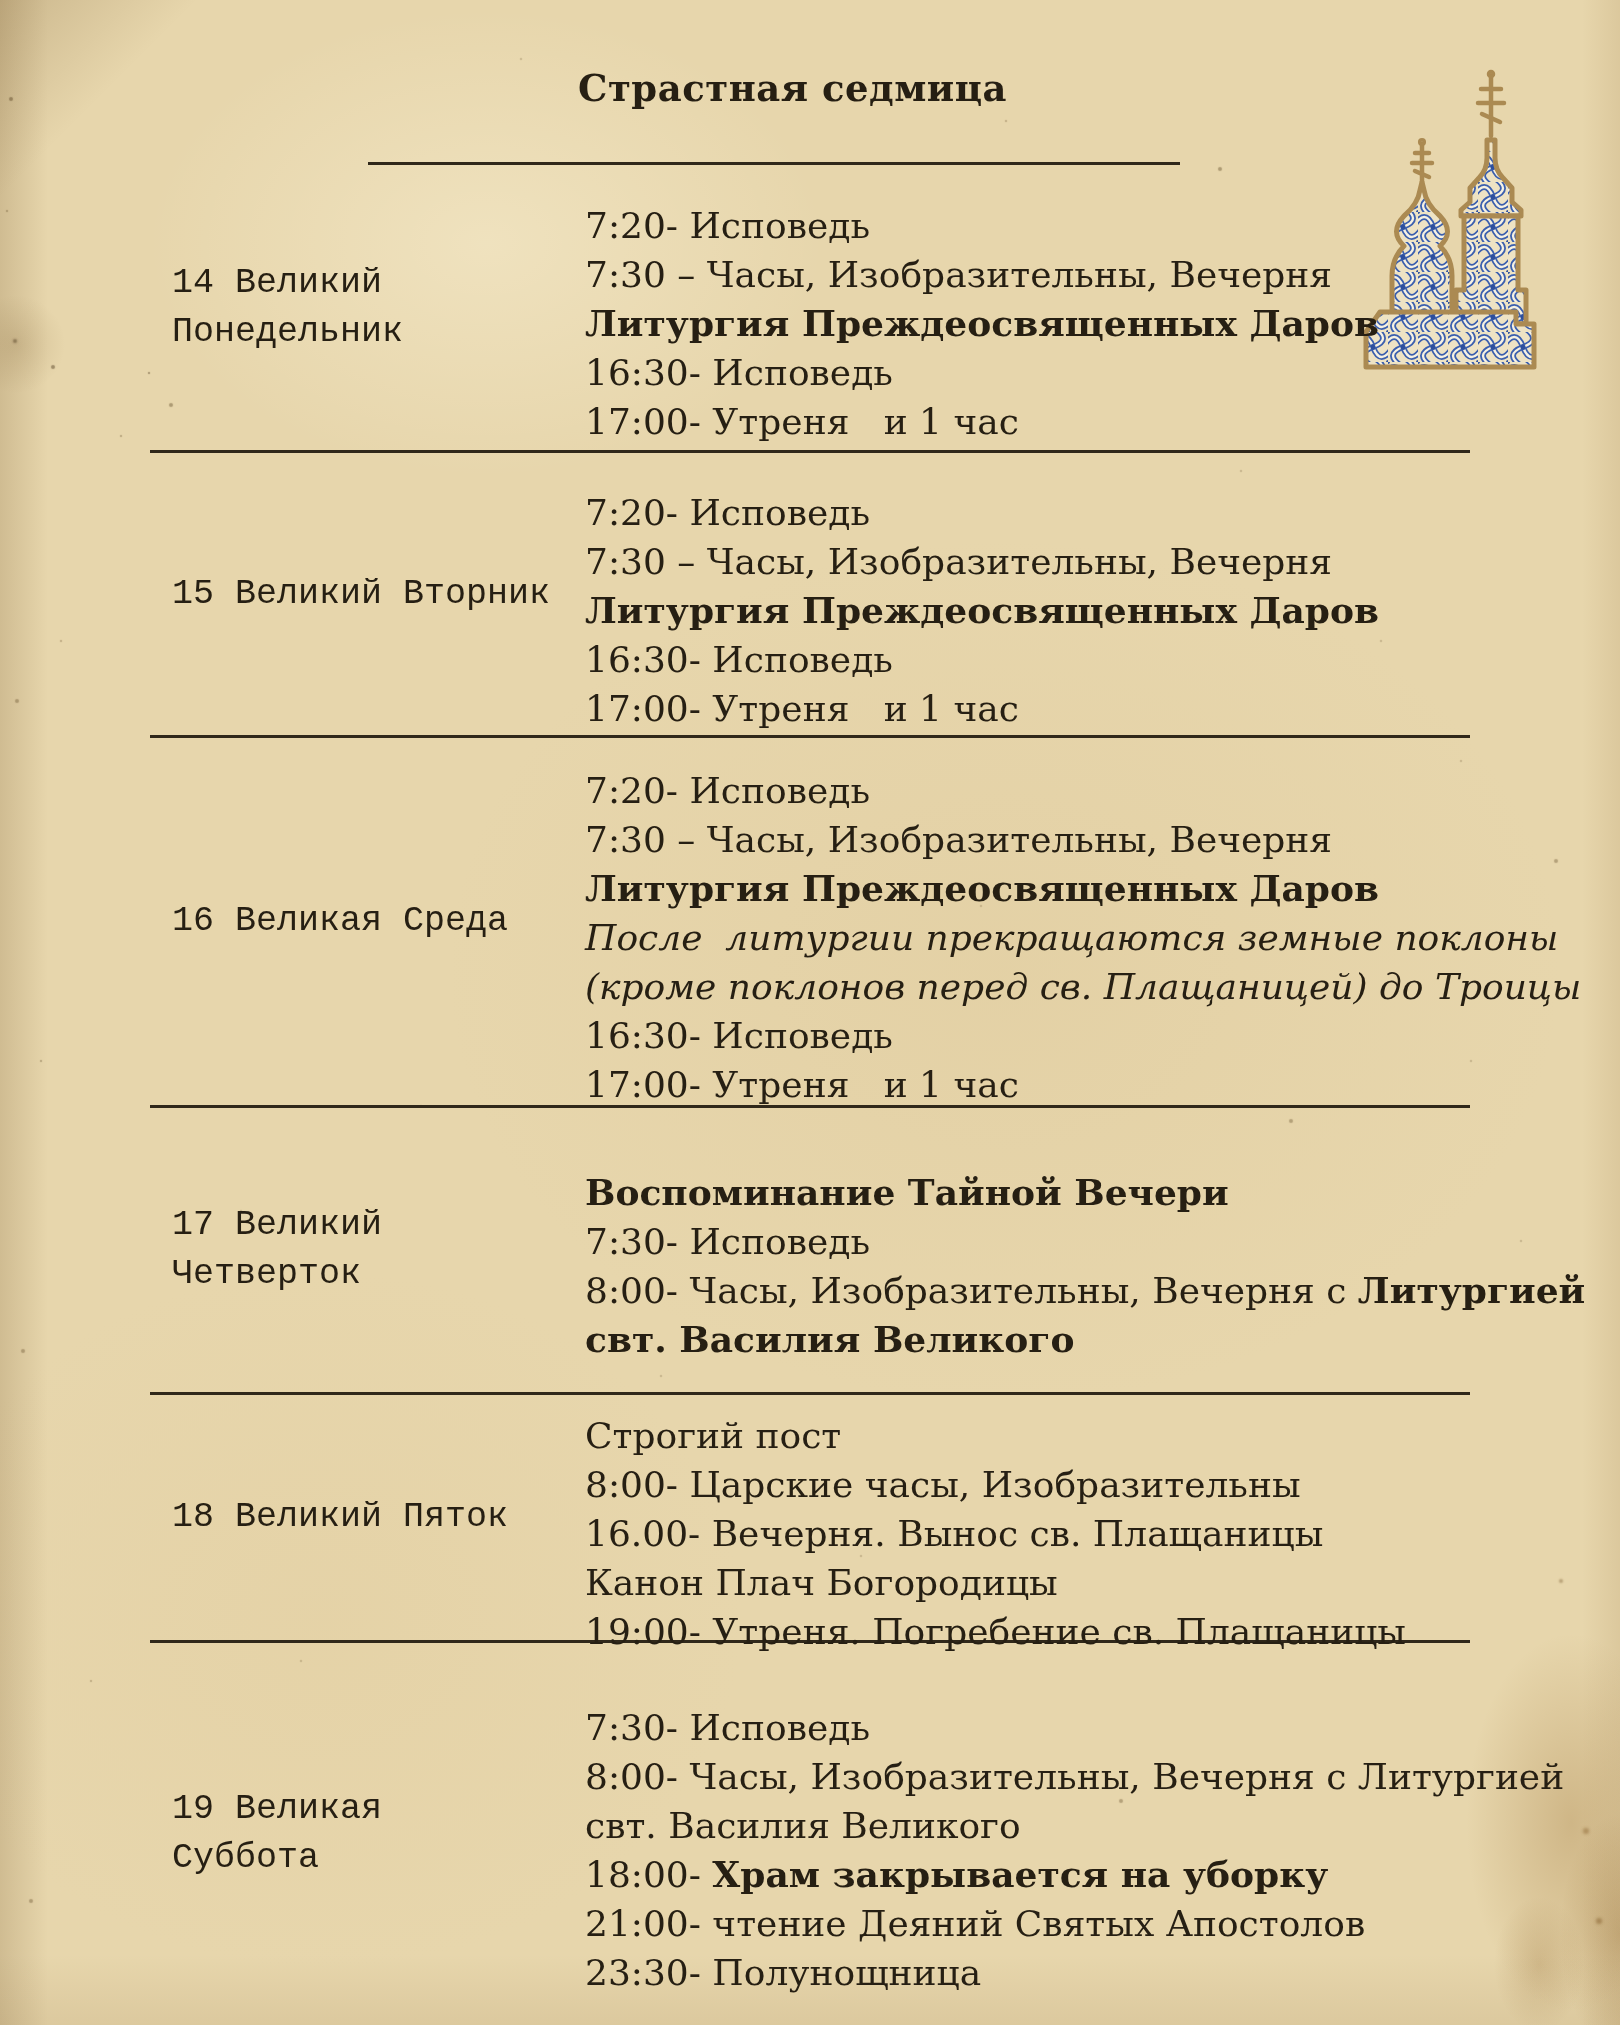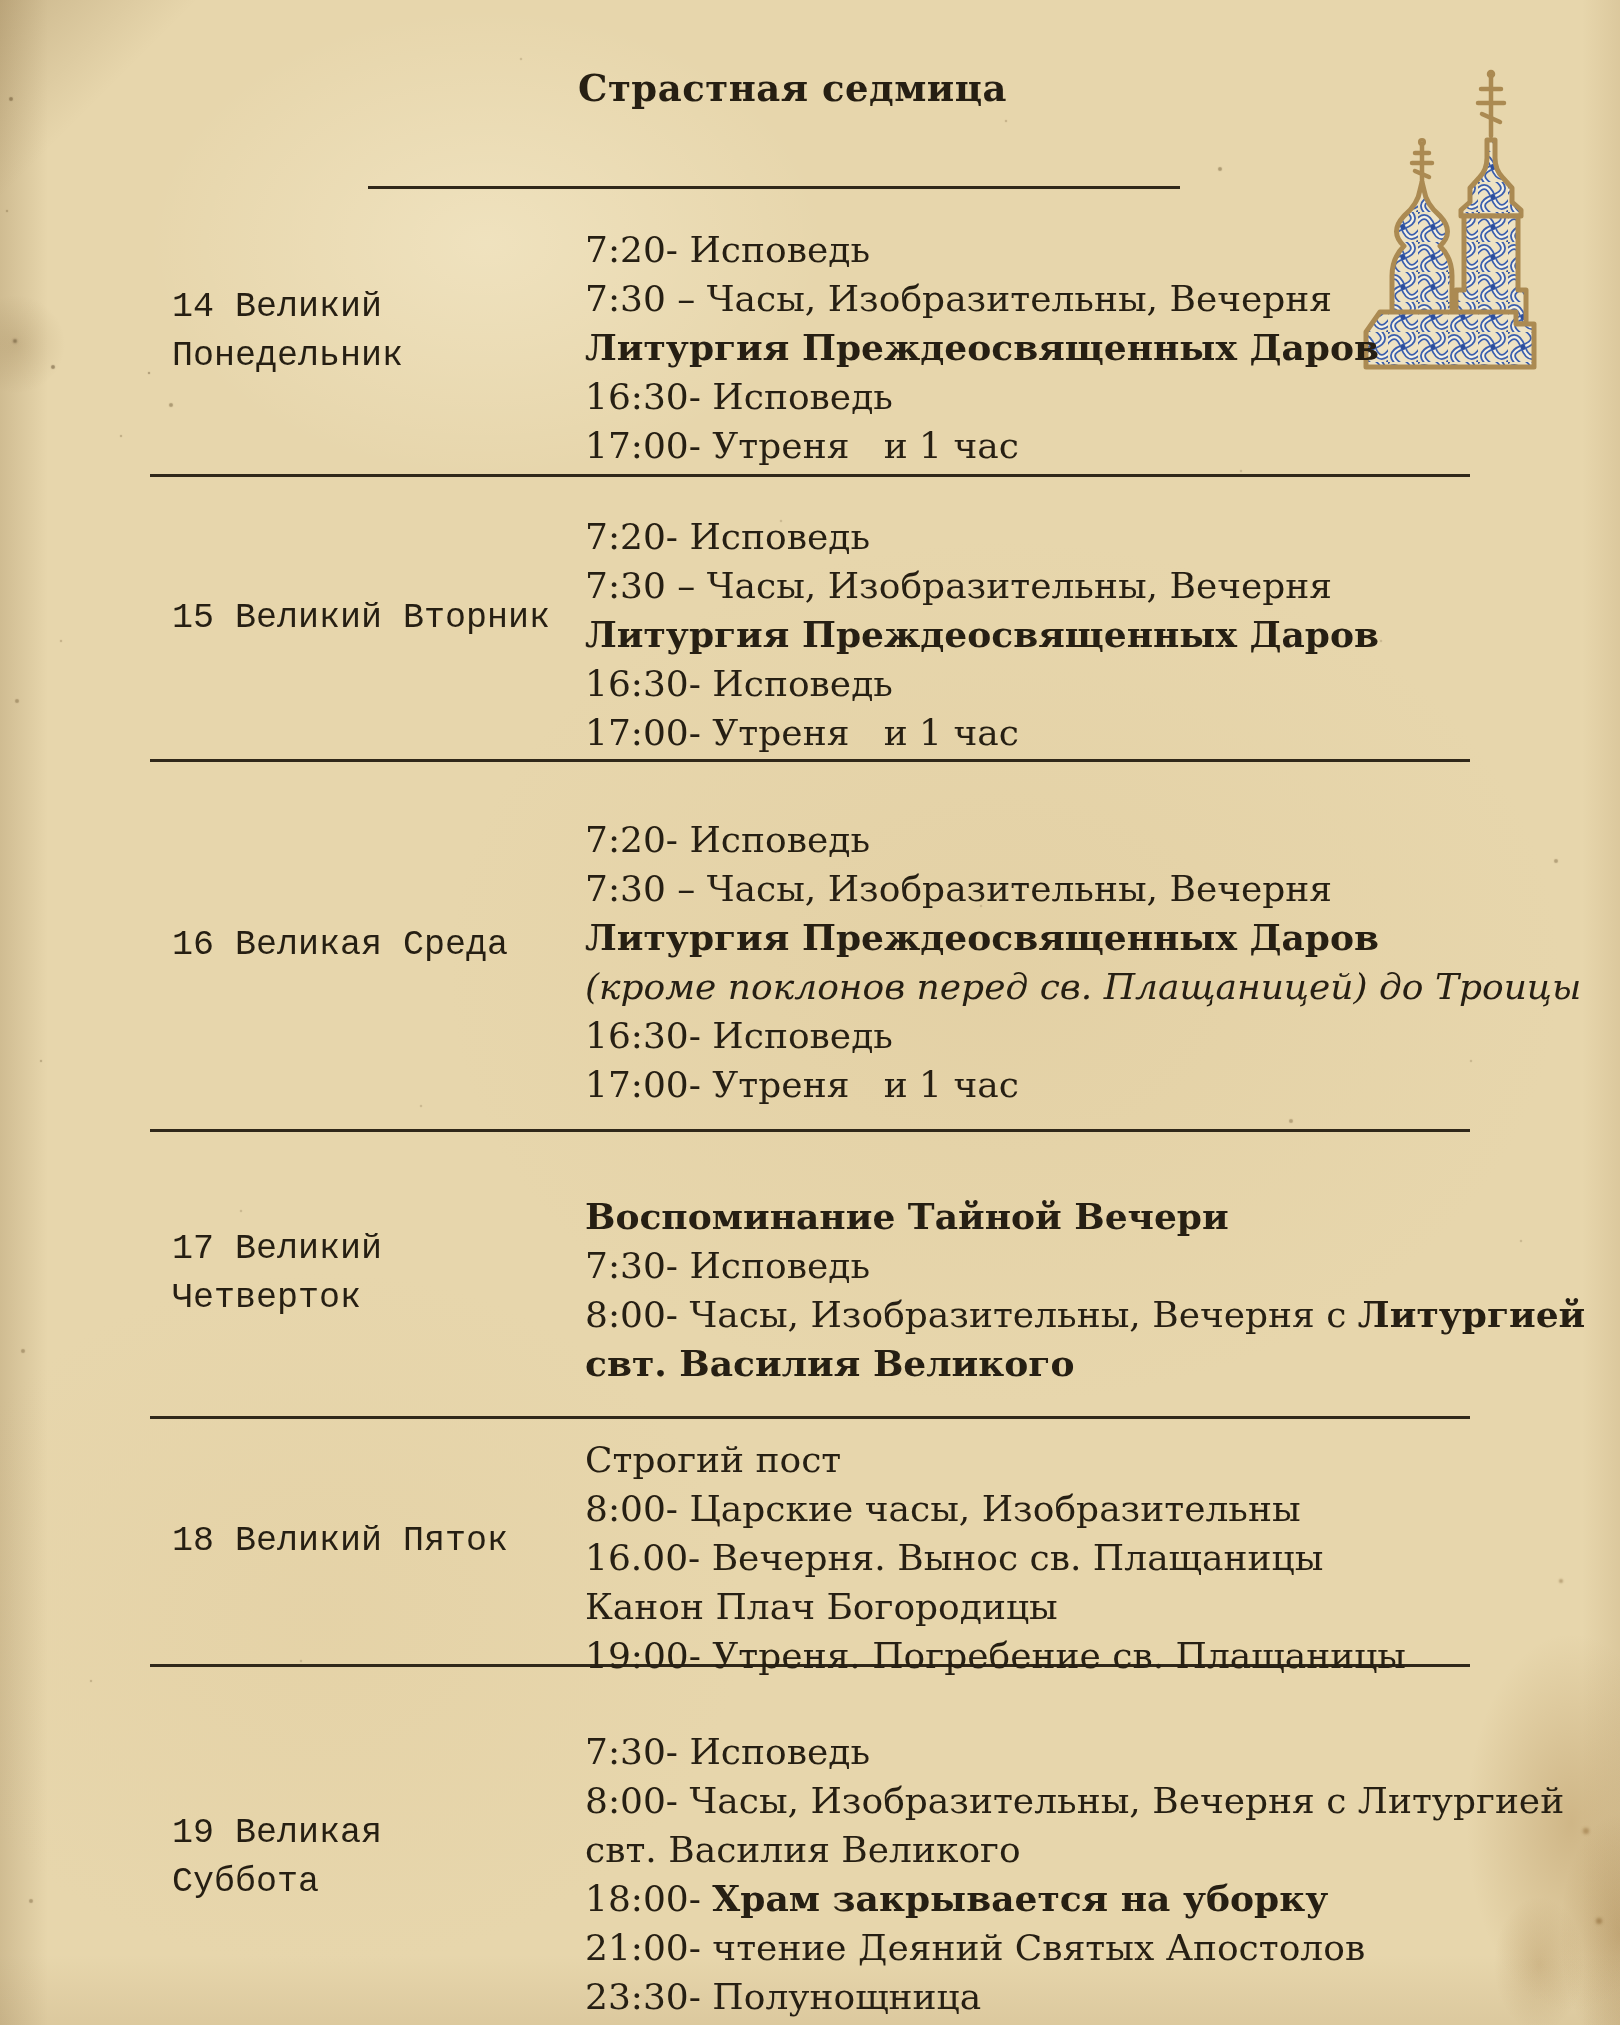--- a/index.html
+++ b/index.html
@@ -39,21 +39,21 @@
       420px 1105px 1px 0 rgba(85,62,30,.3), 980px 905px 1px 0 rgba(85,62,30,.3),
       1290px 1120px 1px 1px rgba(85,62,30,.35), 1460px 760px 1px 0 rgba(85,62,30,.3),
       1555px 860px 1px 1px rgba(85,62,30,.35), 1520px 1240px 1px 0 rgba(85,62,30,.3),
       1560px 1580px 2px 1px rgba(110,78,36,.4), 1470px 1060px 1px 0 rgba(85,62,30,.3),
       660px 1375px 1px 0 rgba(85,62,30,.3), 300px 1660px 1px 0 rgba(85,62,30,.3),
       860px 1555px 1px 0 rgba(85,62,30,.3), 1120px 1800px 1px 1px rgba(85,62,30,.35),
       240px 1210px 1px 0 rgba(85,62,30,.3), 1380px 640px 1px 0 rgba(85,62,30,.3),
       1585px 1830px 3px 2px rgba(130,92,40,.45), 1598px 1920px 3px 2px rgba(130,92,40,.5);
   }
   .table{position:absolute; left:150px; top:0; width:1320px;}
-  .header{position:relative; height:189px;}
+  .header{position:relative; height:165px;}
   .title{
     position:absolute; left:428px; top:66px;
     font-size:37px; font-weight:bold; letter-spacing:.5px; white-space:pre;
   }
   .title-rule{position:absolute; left:218px; bottom:0; width:812px; height:3px; background:var(--rule);}
   .row{display:flex; align-items:center; box-sizing:border-box; border-top:3px solid var(--rule);}
   .row.r1{border-top:none; height:285px;}
   .row.r2{height:285px;} .row.r3{height:370px;} .row.r4{height:287px;}
   .row.r5{height:248px;} .row.r6{height:385px;}
   .day{
@@ -137,20 +137,21 @@
             <div class="line"><span>16:30- Исповедь</span></div>
             <div class="line"><span>17:00- Утреня   и 1 час</span></div>
           </div>
         </div>
         <div class="row r3">
           <div class="day">16 Великая Среда</div>
           <div class="lines">
             <div class="line"><span>7:20- Исповедь</span></div>
             <div class="line"><span>7:30 – Часы, Изобразительны, Вечерня</span></div>
             <div class="line"><span class="b">Литургия Преждеосвященных Даров</span></div>
+            <div class="line"><span class="i">После  литургии прекращаются земные поклоны</span></div>
             <div class="line"><span class="i">(кроме поклонов перед св. Плащаницей) до Троицы</span></div>
             <div class="line"><span>16:30- Исповедь</span></div>
             <div class="line"><span>17:00- Утреня   и 1 час</span></div>
           </div>
         </div>
         <div class="row r4">
           <div class="day">17 Великий
 Четверток</div>
           <div class="lines">
             <div class="line"><span class="b">Воспоминание Тайной Вечери</span></div>

